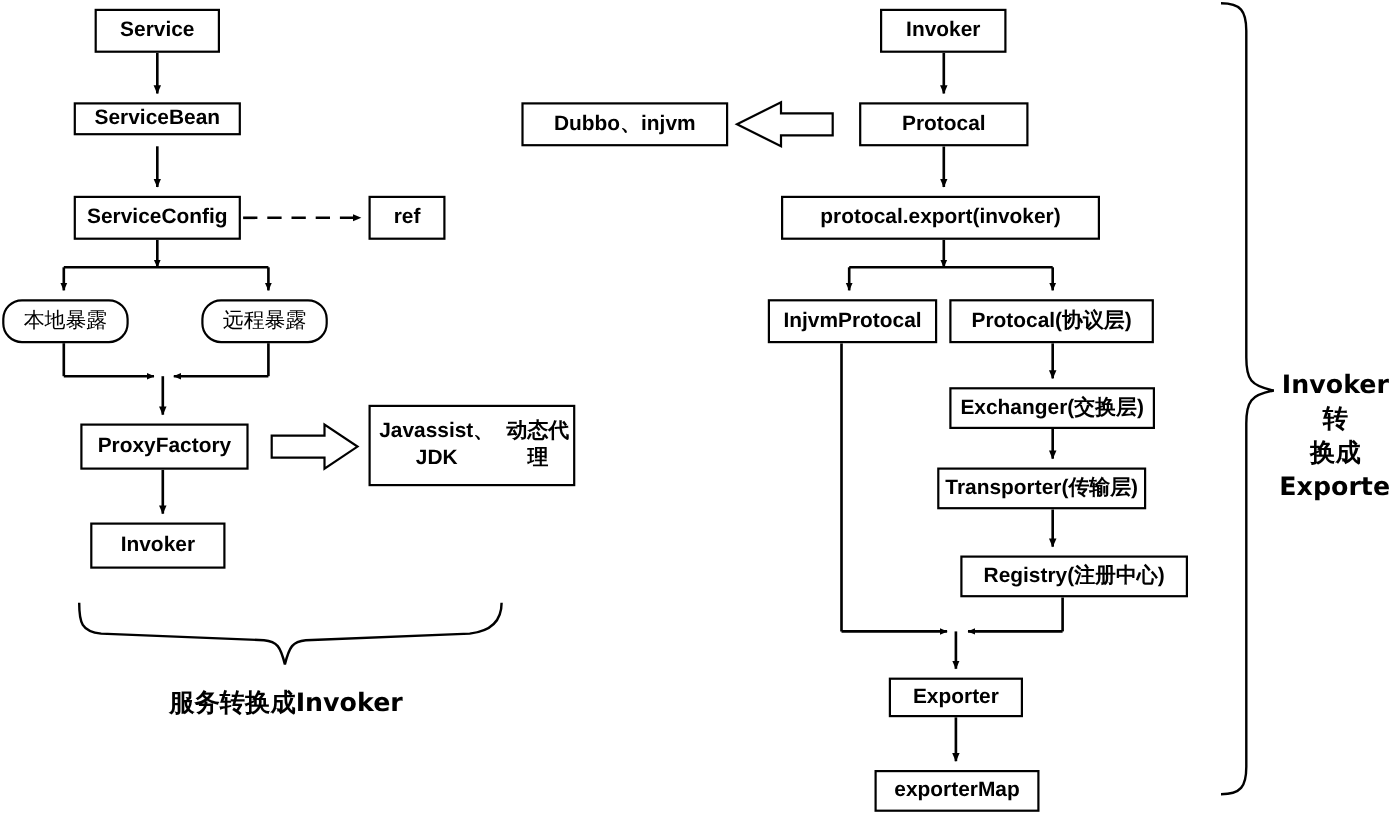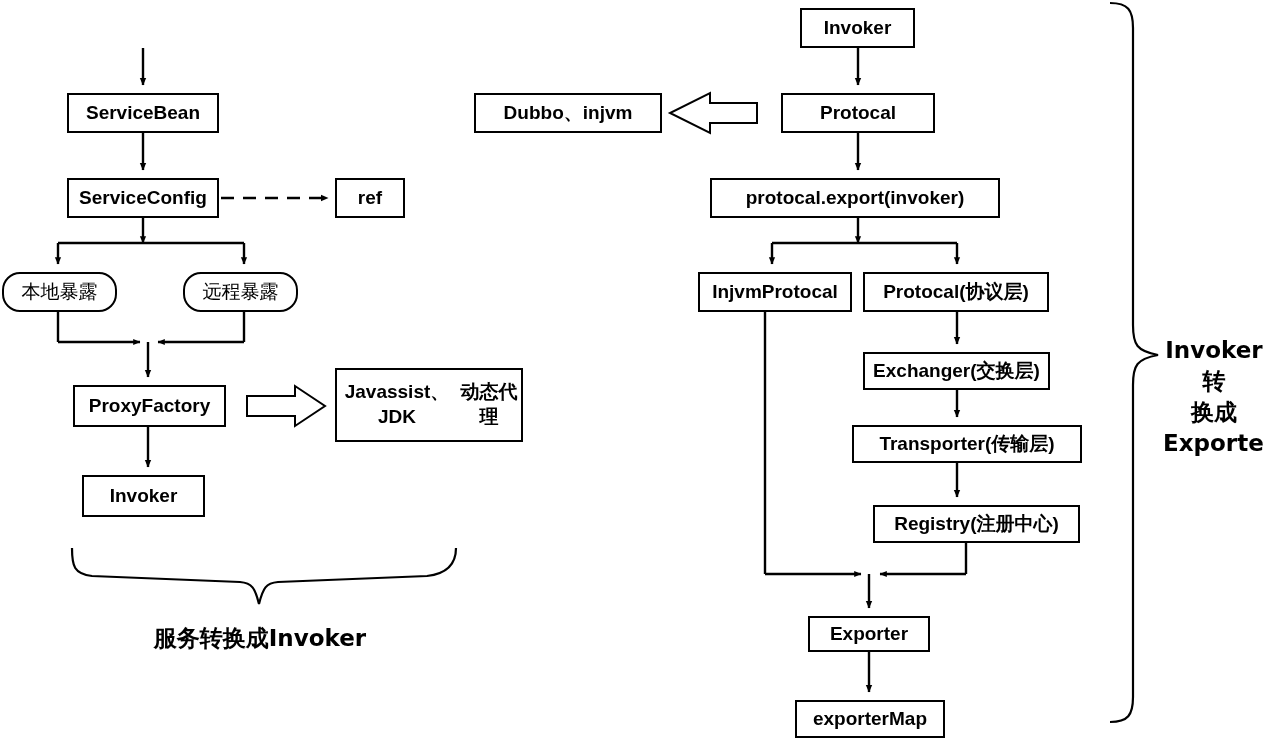--- a/index.html
+++ b/index.html
@@ -135,22 +135,25 @@
       <line x1="869" y1="574" x2="869" y2="608" marker-end="url(#arrowhead)"></line>
       
       <line x1="869" y1="652" x2="869" y2="692" marker-end="url(#arrowhead)"></line>
 
       
       <path d="M1110,3 C1128,3 1133,10 1133,28 L1133,325 C1133,345 1137,351 1158,355
                C1137,359 1133,365 1133,385 L1133,697 C1133,715 1128,722 1110,722" stroke-width="2.2" fill="none"></path>
     </g>
   </svg>
 
-
-  <div class="node" style="left:67px; top:93px; width:152px; height:40px;">
+  <div class="node" style="left:86px; top:8px; width:114px; height:40px;">
+    <span>Service</span>
+  </div>
+
+  <div class="node" style="left:67px; top:93px; width:152px; height:30px;">
     <span>ServiceBean</span>
   </div>
 
   <div class="node" style="left:67px; top:178px; width:152px; height:40px;">
     <span>ServiceConfig</span>
   </div>
 
   <div class="node" style="left:335px; top:178px; width:70px; height:40px;">
     <span>ref</span>
   </div>
@@ -201,21 +204,21 @@
   </div>
 
   <div class="node mixed" style="left:863px; top:272px; width:186px; height:40px;">
     <span>Protocal(协议层)</span>
   </div>
 
   <div class="node mixed" style="left:863px; top:352px; width:187px; height:38px;">
     <span>Exchanger(交换层)</span>
   </div>
 
-  <div class="node mixed" style="left:852px; top:425px; width:230px; height:38px;">
+  <div class="node mixed" style="left:852px; top:425px; width:190px; height:38px;">
     <span>Transporter(传输层)</span>
   </div>
 
   <div class="node mixed" style="left:873px; top:505px; width:207px; height:38px;">
     <span>Registry(注册中心)</span>
   </div>
 
   <div class="node" style="left:808px; top:616px; width:122px; height:36px;">
     <span>Exporter</span>
   </div>

